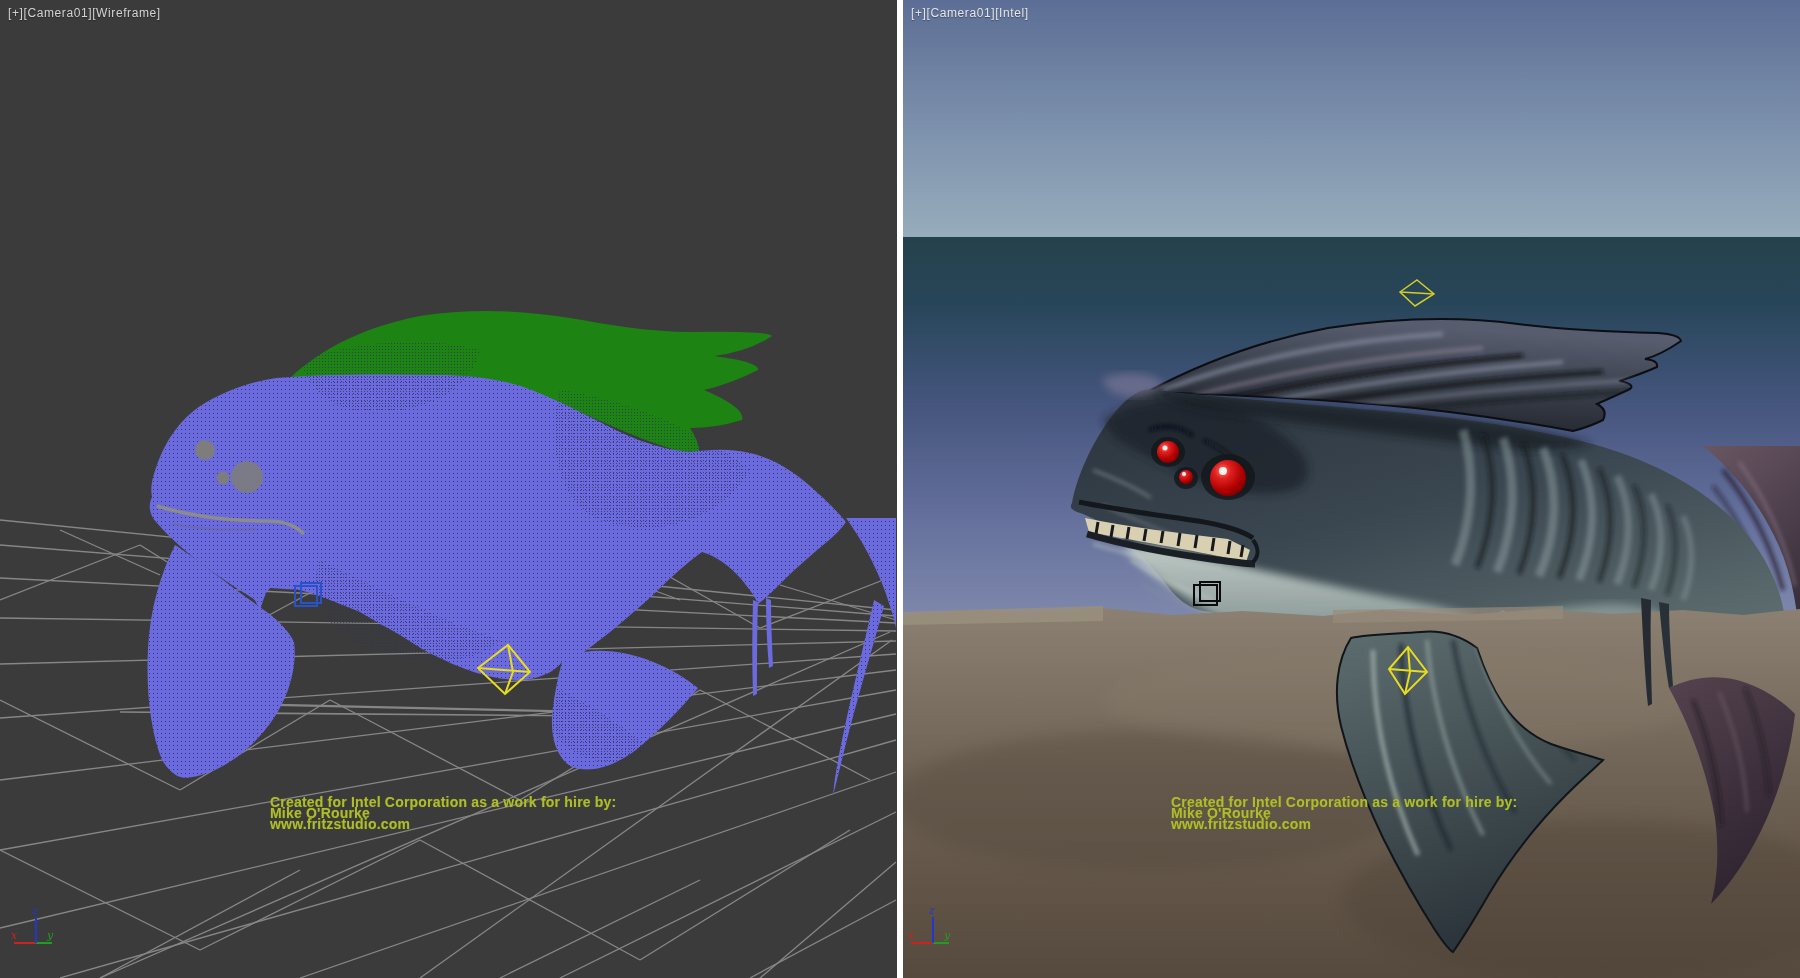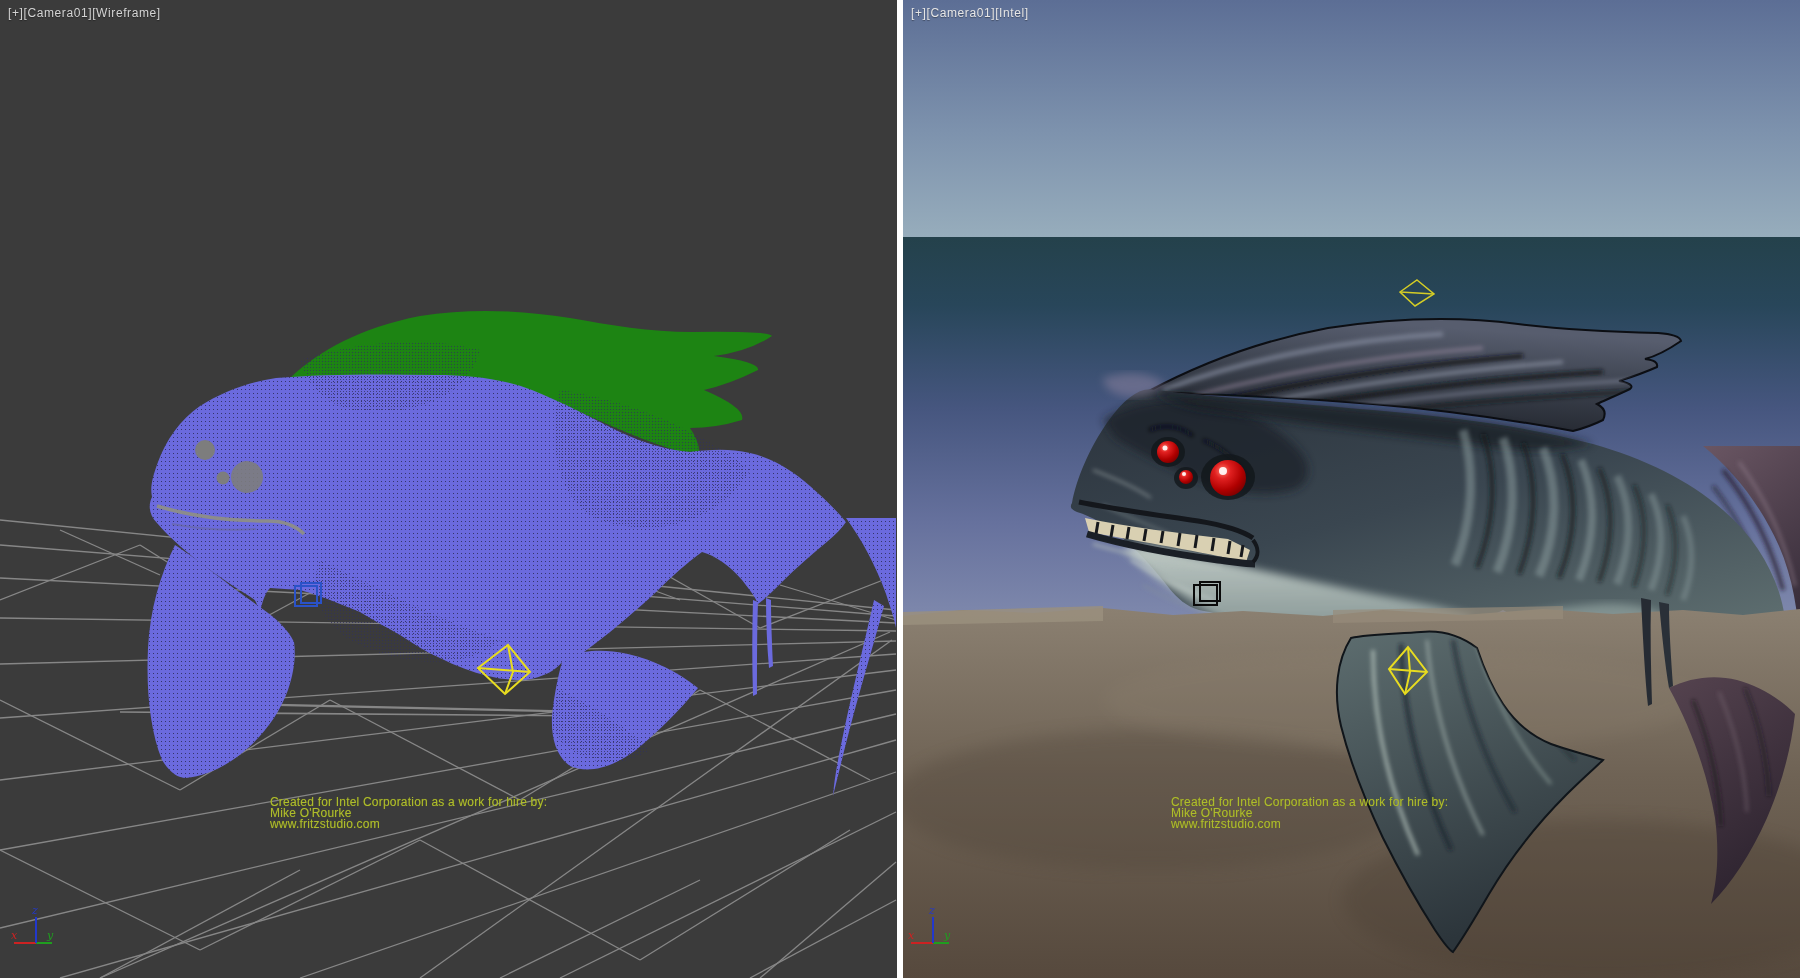--- a/index.html
+++ b/index.html
@@ -5,21 +5,21 @@
   html,body{margin:0;padding:0;background:#fff;}
   .stage{position:relative;width:1800px;height:978px;overflow:hidden;background:#fff;
          font-family:"Liberation Sans",sans-serif;}
   .vp{position:absolute;top:0;height:978px;overflow:hidden;}
   .vp-left{left:0;width:1034px;background:var(--left-bg,#3b3b3b);}
   .divider{position:absolute;top:0;left:897px;width:6px;height:978px;background:#ffffff;}
   .vp-right{left:903px;width:897px;}
   svg.scene{position:absolute;left:0;top:0;}
   .vp-label{position:absolute;left:8px;top:6px;font-size:12px;letter-spacing:.6px;
             color:var(--label,#d4d4d4);text-shadow:0 1px 1px rgba(0,0,0,.35);}
-  .credit{position:absolute;width:360px;font-size:12px;font-weight:normal;line-height:11px;
+  .credit{position:absolute;width:360px;font-size:14px;font-weight:bold;line-height:11px;
           color:var(--credit,#aebc2d);letter-spacing:.2px;text-shadow:0 0 1px rgba(120,130,20,.8);}
   .vp-left .credit{left:270px;top:797px;}
   .vp-right .credit{left:268px;top:797px;}
   .axis{position:absolute;left:2px;top:900px;}
   .axis text{font-family:"DejaVu Serif",serif;font-style:italic;font-size:11px;}
 </style>
 </head>
 <body>
 
 <div class="stage">

